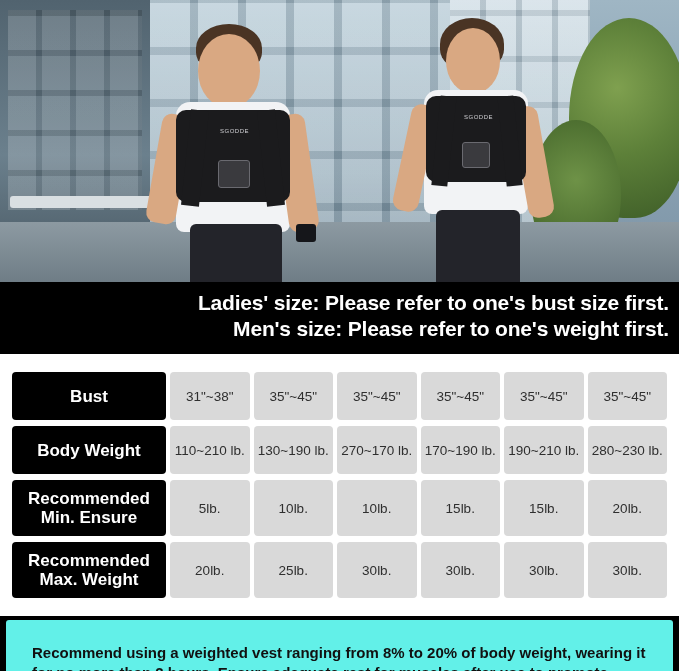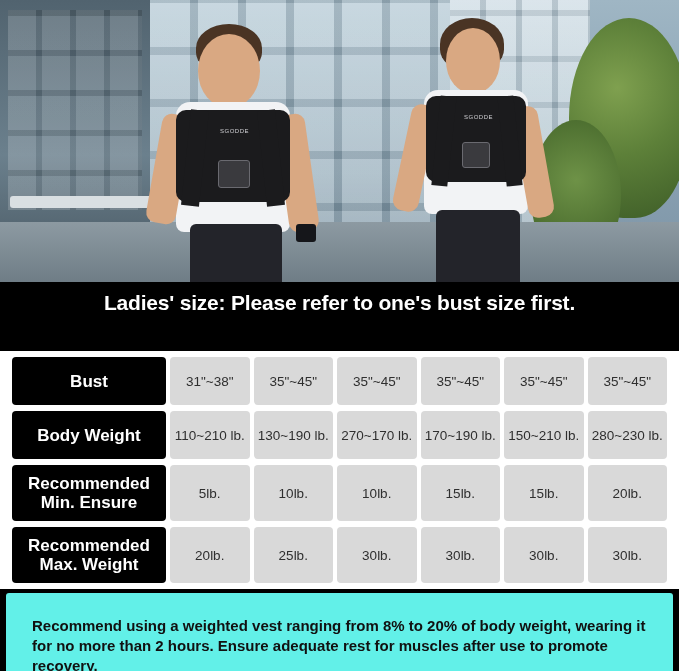--- a/index.html
+++ b/index.html
@@ -157,36 +157,35 @@
   .r-watch {
     position: absolute;
     background: #15161a;
     border-radius: 3px;
   }
 
   
   .heading {
     background: #000000;
     padding: 8px 10px 12px 10px;
-    text-align: center;
+    text-align: right;
   }
   .heading .line {
     color: #ffffff;
     font-size: 21px;
     font-weight: bold;
     line-height: 26px;
     letter-spacing: -0.2px;
     font-family: "Liberation Sans", sans-serif;
   }
 
   
   .table-wrap {
     background: #ffffff;
-    padding: 0 8px;
-    margin-top: 23px;
+    padding: 12px 8px;
   }
   table.sizes {
     width: 663px;
     border-collapse: separate;
     border-spacing: 4px 6px;
     table-layout: fixed;
   }
   table.sizes td {
     height: 46px;
     text-align: center;
@@ -265,41 +264,42 @@
       <div class="r-strap" style="left:44px; top:82px; width:16px; height:90px; transform:rotate(6deg);"></div>
       <div class="r-strap" style="left:110px; top:82px; width:16px; height:90px; transform:rotate(-6deg);"></div>
       <div class="r-buckle" style="left:70px; top:128px; width:26px; height:24px;"></div>
       <div class="r-logo" style="left:72px; top:100px;">SGODDE</div>
       <div class="r-legs" style="left:44px; top:196px; width:84px; height:86px;"></div>
     </div>
   </div>
 
   <div class="heading">
     <div class="line">Ladies' size: Please refer to one's bust size first.</div>
+    <div class="line">Men's size: Please refer to one's weight first.</div>
   </div>
 
   <div class="table-wrap">
     <table class="sizes">
       <tbody>
           <tr>
         <td class="rowhead">Bust</td>
         <td>31"~38"</td>
         <td>35"~45"</td>
         <td>35"~45"</td>
         <td>35"~45"</td>
         <td>35"~45"</td>
         <td>35"~45"</td>
       </tr>
       <tr>
         <td class="rowhead">Body Weight</td>
         <td>110~210 lb.</td>
         <td>130~190 lb.</td>
         <td>270~170 lb.</td>
         <td>170~190 lb.</td>
-        <td>150~210 lb.</td>
+        <td>190~210 lb.</td>
         <td>280~230 lb.</td>
       </tr>
       <tr class="tall">
         <td class="rowhead">
           <div>Recommended</div>
           <div>Min. Ensure</div>
         </td>
         <td>5lb.</td>
         <td>10lb.</td>
         <td>10lb.</td>

